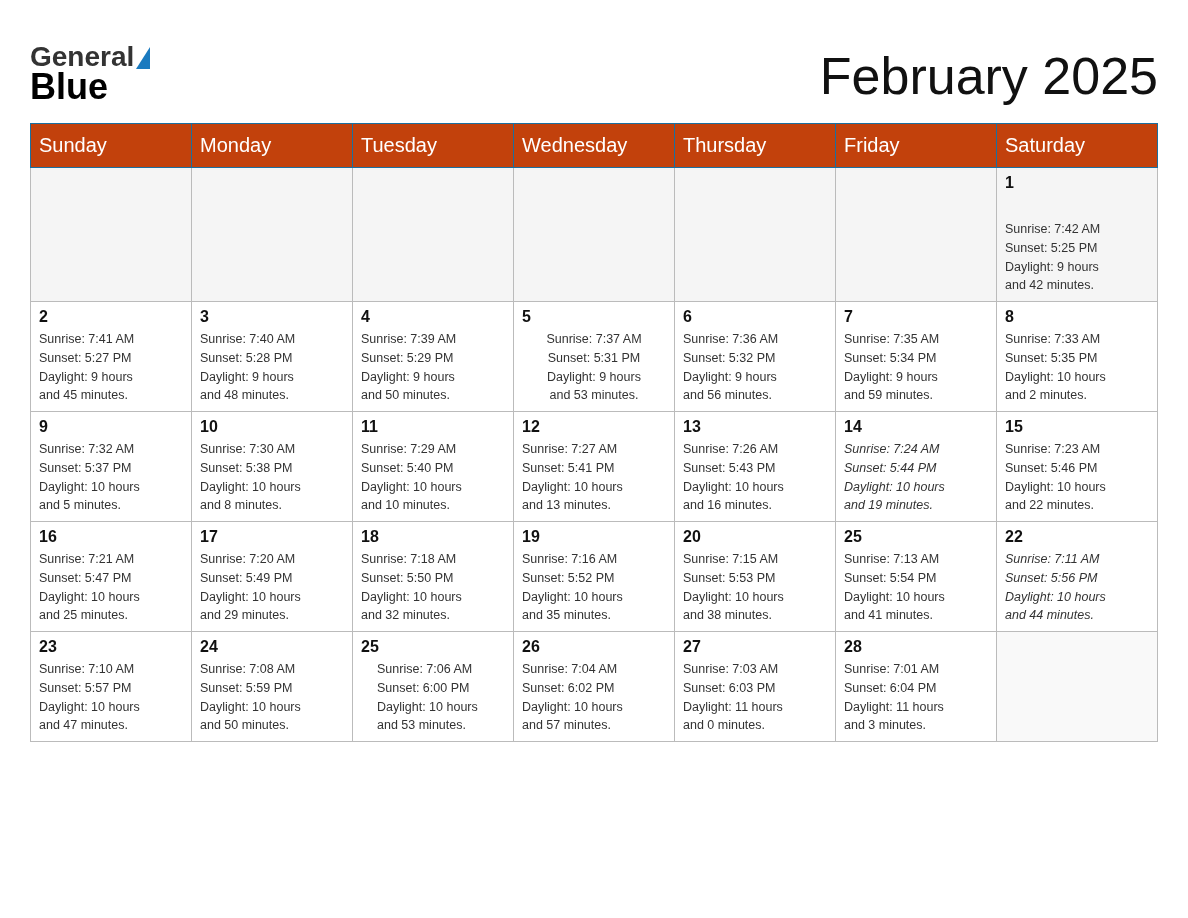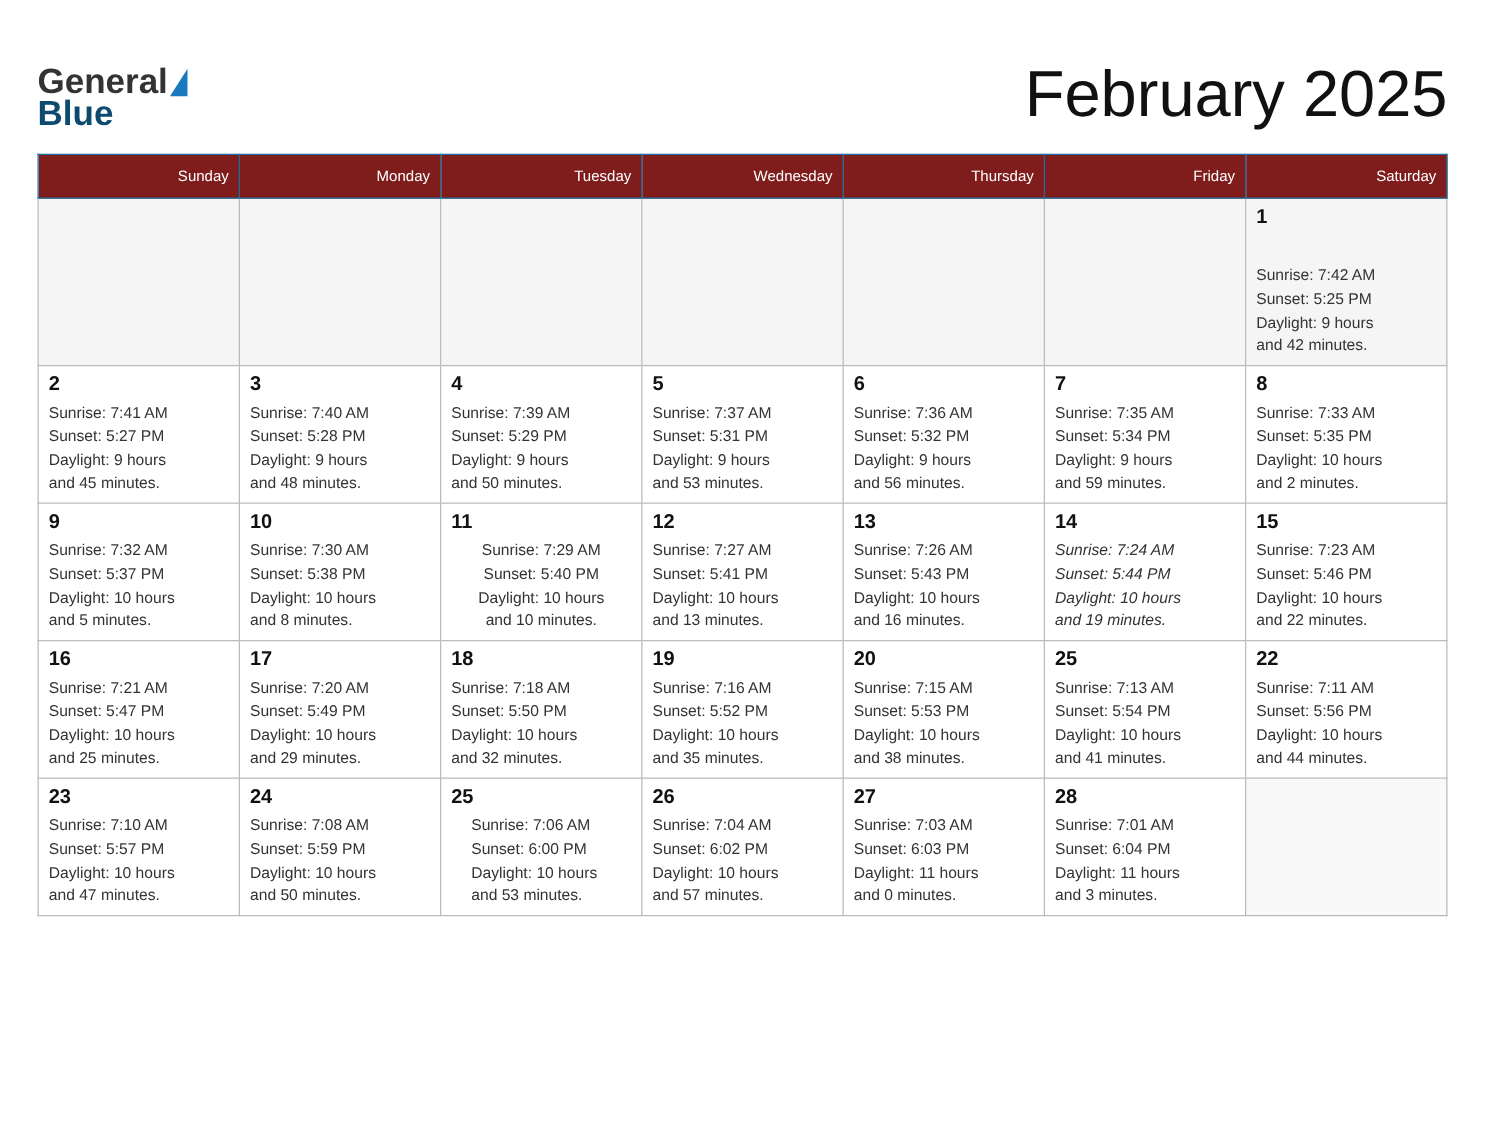--- a/index.html
+++ b/index.html
@@ -35,23 +35,23 @@
       border-bottom: 22px solid #1a7abf;
       display: inline-block;
       margin-left: 2px;
       margin-bottom: 2px;
     }
     .logo-row1 {
       display: flex;
       align-items: flex-end;
     }
     .logo-row2 {
-      font-size: 28px;
+      font-size: 36px;
       font-weight: bold;
-      color: #0c4a6e;
+      color: #000000;
       line-height: 1;
       margin-top: -2px;
     }
     .title-block {
       text-align: right;
     }
     .month-title {
       font-size: 52px;
       font-weight: normal;
       color: #111;
@@ -62,26 +62,26 @@
       font-size: 22px;
       color: #555;
       margin-top: 4px;
     }
     .calendar {
       width: 100%;
       border-collapse: collapse;
       border: 1px solid #aaa;
     }
     .calendar th {
-      background: #7f1d1d;
+      background: #c2410c;
       color: #fff;
-      font-size: 12px;
+      font-size: 20px;
       font-weight: normal;
       padding: 10px 8px;
-      text-align: right;
+      text-align: left;
       border: 1px solid #1a6fa0;
     }
     .calendar td {
       vertical-align: top;
       border: 1px solid #bbb;
       padding: 6px 8px;
       font-size: 13px;
       color: #333;
       width: calc(100% / 7);
       min-height: 100px;
@@ -168,21 +168,21 @@
         </td>
         <td>
           <span class="day-num">4</span>
           <div class="day-info" style="white-space: pre-line;">Sunrise: 7:39 AM
 Sunset: 5:29 PM
 Daylight: 9 hours
 and 50 minutes.</div>
         </td>
         <td>
           <span class="day-num">5</span>
-          <div class="day-info" style="white-space: pre-line;">Sunrise: 7:37 AM
+          <div class="day-info" style="white-space: pre-line; text-align: center;">Sunrise: 7:37 AM
 Sunset: 5:31 PM
 Daylight: 9 hours
 and 53 minutes.</div>
         </td>
         <td>
           <span class="day-num">6</span>
           <div class="day-info" style="white-space: pre-line;">Sunrise: 7:36 AM
 Sunset: 5:32 PM
 Daylight: 9 hours
 and 56 minutes.</div>
@@ -212,21 +212,21 @@
         </td>
         <td>
           <span class="day-num">10</span>
           <div class="day-info" style="white-space: pre-line;">Sunrise: 7:30 AM
 Sunset: 5:38 PM
 Daylight: 10 hours
 and 8 minutes.</div>
         </td>
         <td>
           <span class="day-num">11</span>
-          <div class="day-info" style="white-space: pre-line; text-align: center;">Sunrise: 7:29 AM
+          <div class="day-info" style="white-space: pre-line;">Sunrise: 7:29 AM
 Sunset: 5:40 PM
 Daylight: 10 hours
 and 10 minutes.</div>
         </td>
         <td>
           <span class="day-num">12</span>
           <div class="day-info" style="white-space: pre-line;">Sunrise: 7:27 AM
 Sunset: 5:41 PM
 Daylight: 10 hours
 and 13 minutes.</div>
@@ -291,21 +291,21 @@
         </td>
         <td>
           <span class="day-num">25</span>
           <div class="day-info" style="white-space: pre-line;">Sunrise: 7:13 AM
 Sunset: 5:54 PM
 Daylight: 10 hours
 and 41 minutes.</div>
         </td>
         <td>
           <span class="day-num">22</span>
-          <div class="day-info" style="white-space: pre-line;">Sunrise: 7:11 AM
+          <div class="day-info" style="white-space: pre-line; font-style: italic;">Sunrise: 7:11 AM
 Sunset: 5:56 PM
 Daylight: 10 hours
 and 44 minutes.</div>
         </td>
       </tr>
       <tr>
         <td>
           <span class="day-num">23</span>
           <div class="day-info" style="white-space: pre-line;">Sunrise: 7:10 AM
 Sunset: 5:57 PM

